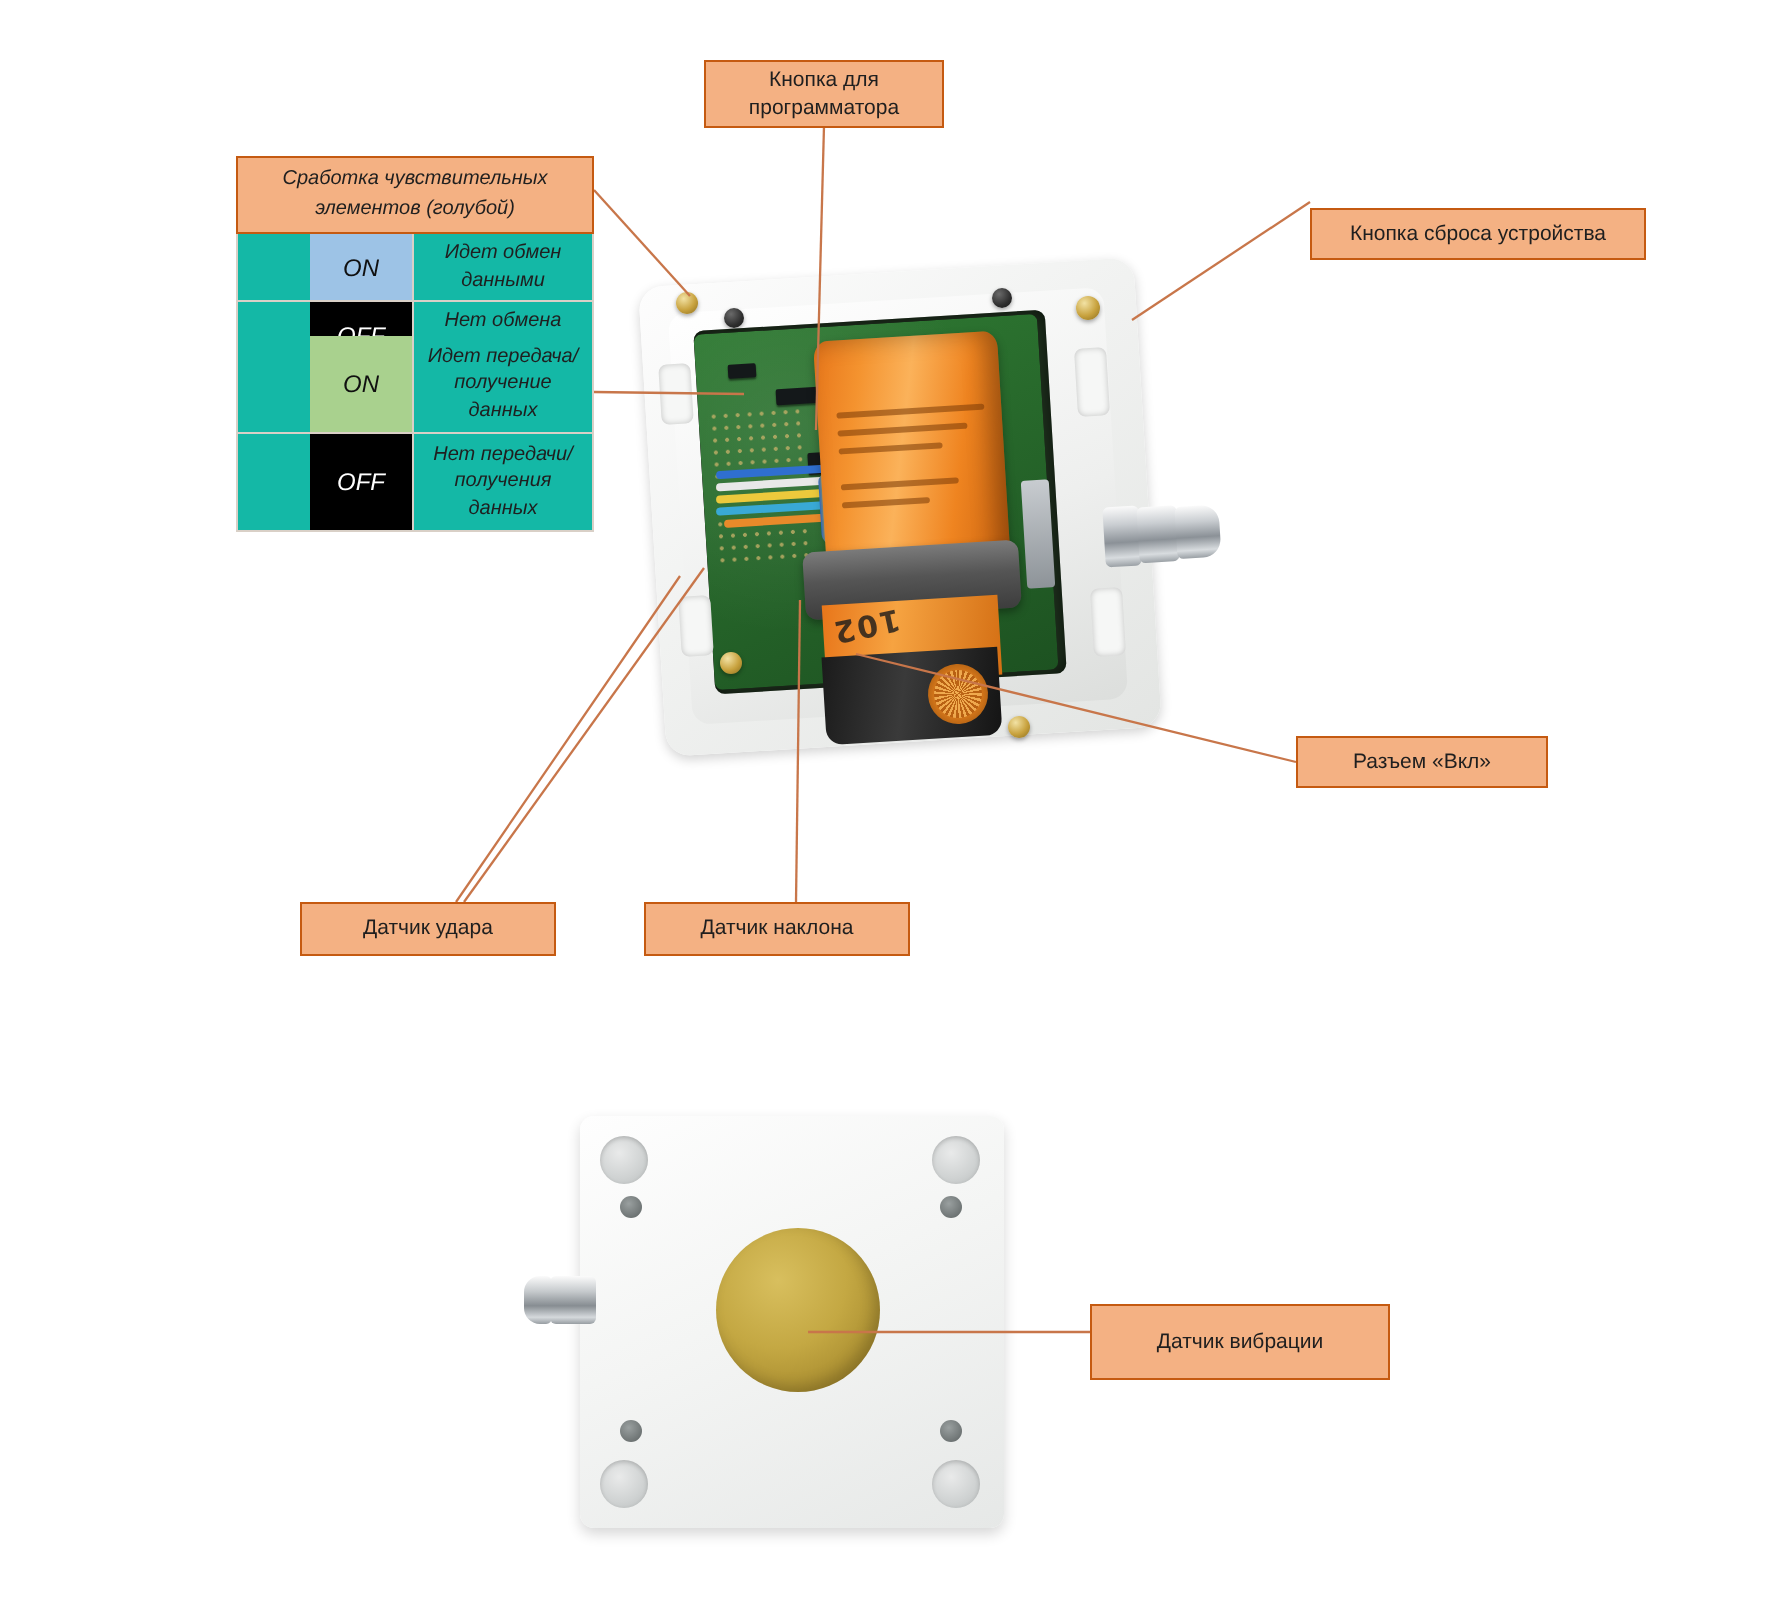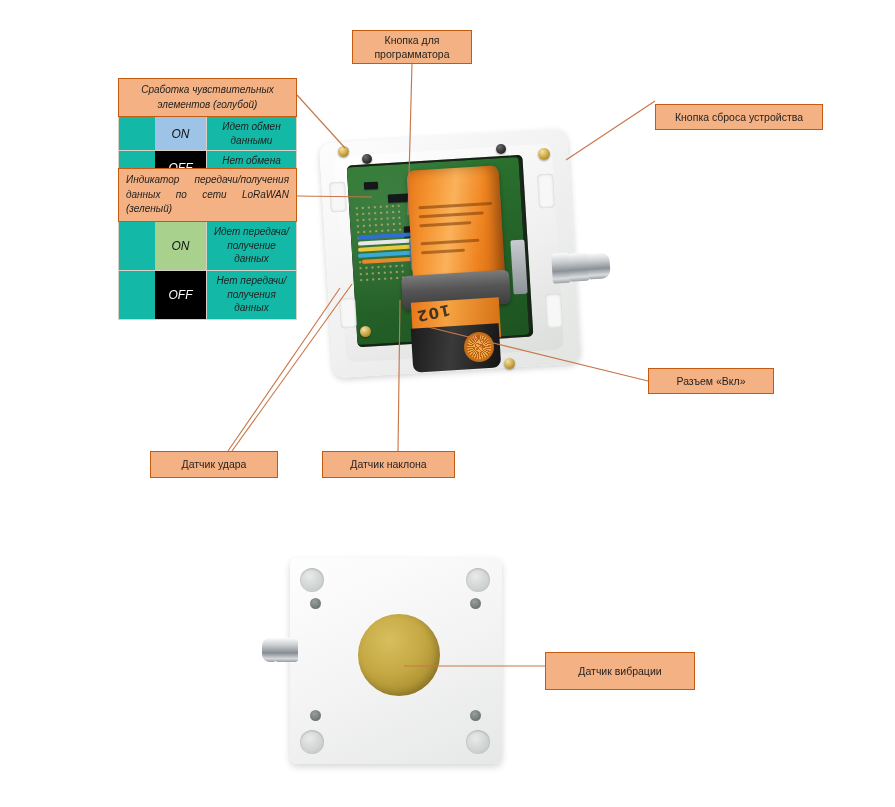--- a/index.html
+++ b/index.html
@@ -299,21 +299,20 @@
       <div class="cell-state on-blue">ON</div>
       <div class="cell-desc">Идет обмен данными</div>
     </div>
     <div class="row">
       <div class="cell-state off">OFF</div>
       <div class="cell-desc">Нет обмена данными</div>
     </div>
   </div>
 
   <div class="tbl" style="left:118px;top:168px;width:179px;">
-    <div class="tbl-head">Индикатор передачи/получения данных по сети LoRaWAN (зеленый)</div>
     <div class="row" style="height:49px;">
       <div class="cell-state on-green">ON</div>
       <div class="cell-desc">Идет передача/получение данных</div>
     </div>
     <div class="row" style="height:49px;">
       <div class="cell-state off">OFF</div>
       <div class="cell-desc">Нет передачи/получения данных</div>
     </div>
   </div>
 

